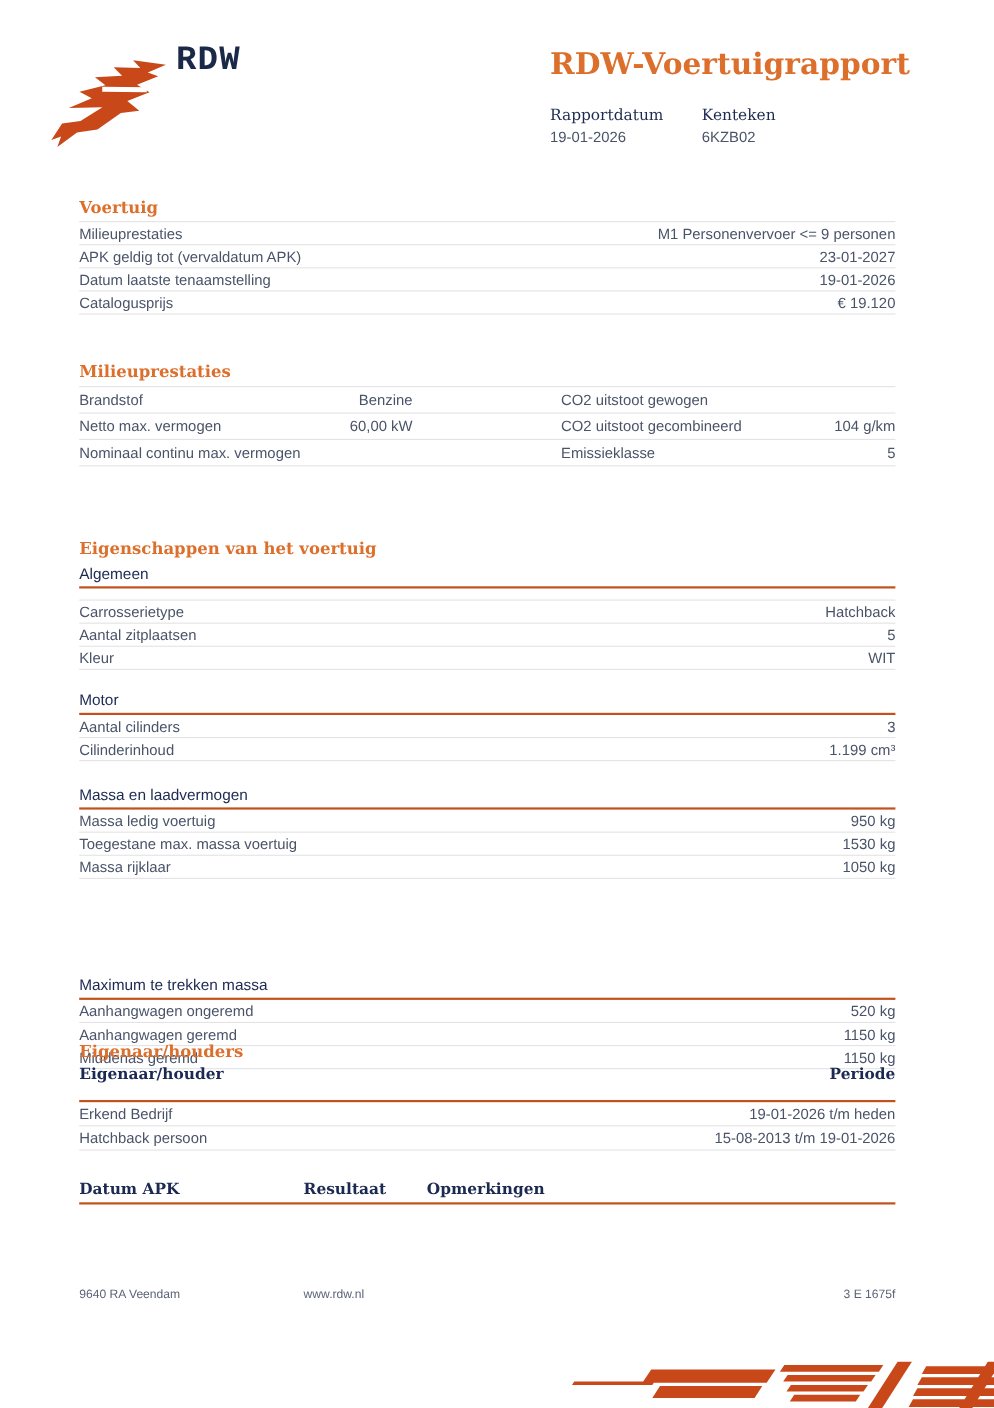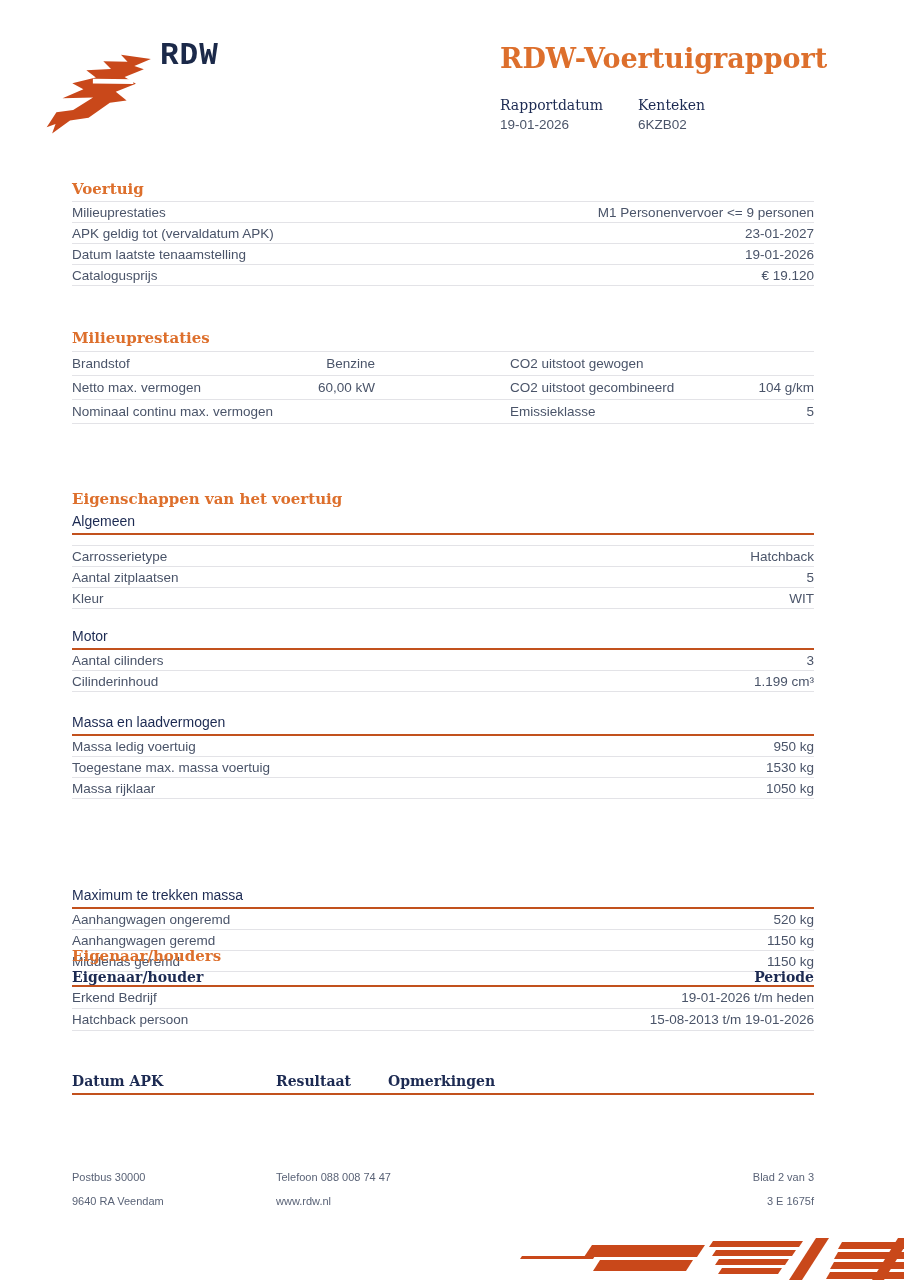--- a/index.html
+++ b/index.html
@@ -40,21 +40,21 @@
     align-items:center;height:23px;border-bottom:1px solid var(--hairline);
     font-size:13.5px;
   }
   .row4 .v-l{text-align:right;}
   .row4 .v-r{grid-column:5;text-align:right;}
   .row4 .lab-r{grid-column:4;}
   
   .thead{
     display:flex;justify-content:space-between;align-items:flex-end;
     font-family:"DejaVu Serif",serif;font-weight:bold;color:var(--navy);
-    font-size:14px;border-bottom:2px solid var(--rule-orange);padding-bottom:0;
+    font-size:14px;border-bottom:2px solid var(--rule-orange);padding-bottom:15px;
   }
   .thead3{
     display:grid;grid-template-columns:204px 112px auto;
     font-family:"DejaVu Serif",serif;font-weight:bold;color:var(--navy);
     font-size:14px;border-bottom:2px solid var(--rule-orange);padding-bottom:4px;
   }
   .footer-row{
     display:grid;grid-template-columns:204px 300px auto;
     font-size:11px;color:var(--footer);height:24px;align-items:center;
   }
@@ -230,25 +230,20 @@
 
 <div class="section" style="top:1069px;">
   <div class="thead3" style="margin-top:4px;">
     <span>Datum APK</span>
     <span>Resultaat</span>
     <span>Opmerkingen</span>
   </div>
 </div>
 
 <div class="section" style="top:1165px;">
-  <div class="footer-row">
-    <span>Postbus 30000</span>
-    <span>Telefoon 088 008 74 47</span>
-    <span class="fr">Blad 2 van 3</span>
-  </div>
   <div class="footer-row">
     <span>9640 RA Veendam</span>
     <span>www.rdw.nl</span>
     <span class="fr">3 E 1675f</span>
   </div>
 </div>
 
 <div class="abs" style="left:500px;top:1236px;width:404px;height:44px;overflow:hidden;">
   <svg width="404" height="44" viewBox="0 0 404 44">
     <g fill="#C9481A">

